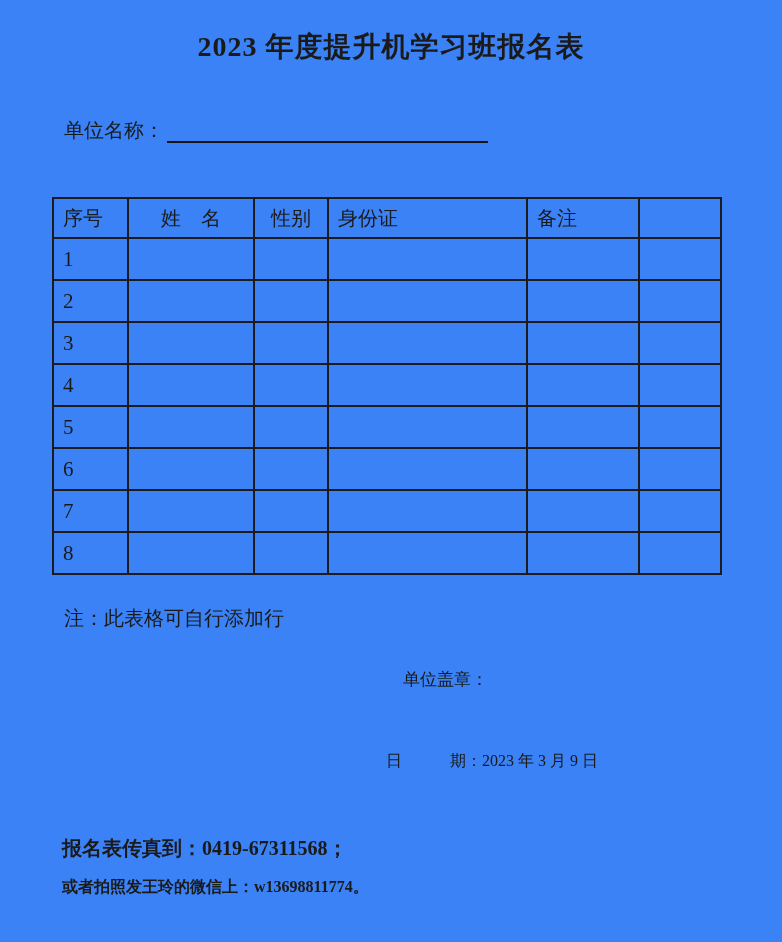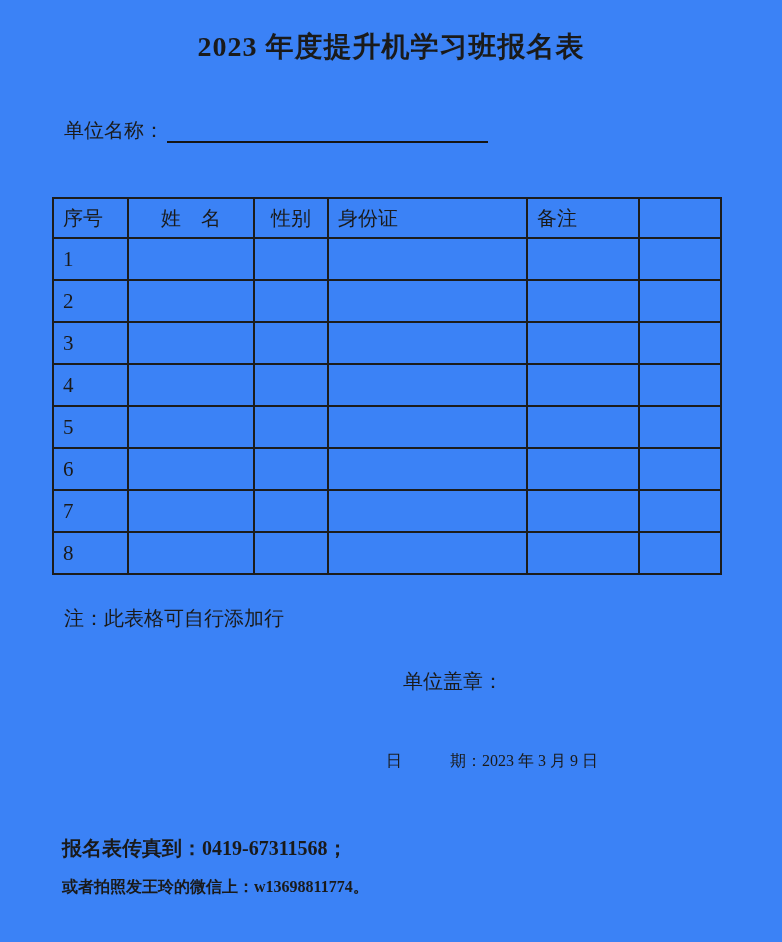--- a/index.html
+++ b/index.html
@@ -67,21 +67,21 @@
       top: 585px;
       left: 64px;
       font-size: 20px;
       white-space: pre;
       margin-top: 20px;
     }
     .seal-line {
       position: absolute;
       top: 668px;
       left: 403px;
-      font-size: 20px;
+      font-size: 17px;
       white-space: pre;
       font-family: Liberation Mono, monospace;
     }
     .date-line {
       position: absolute;
       top: 751px;
       left: 386px;
       font-size: 16px;
       white-space: pre;
     }

